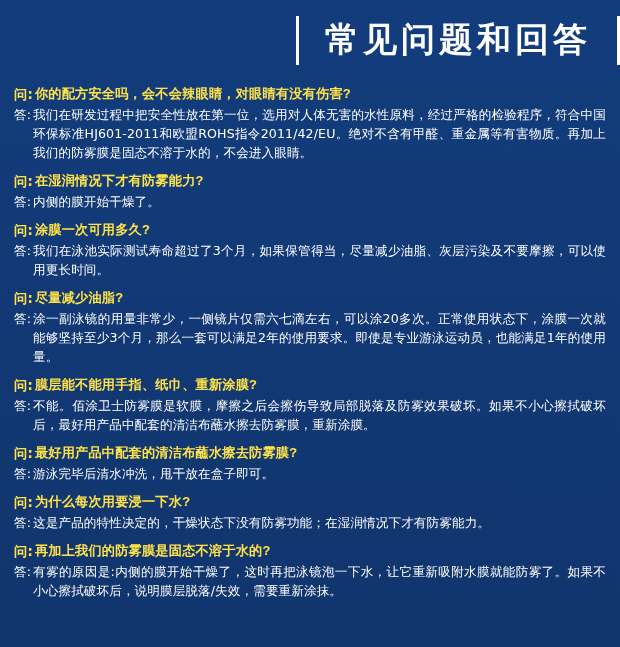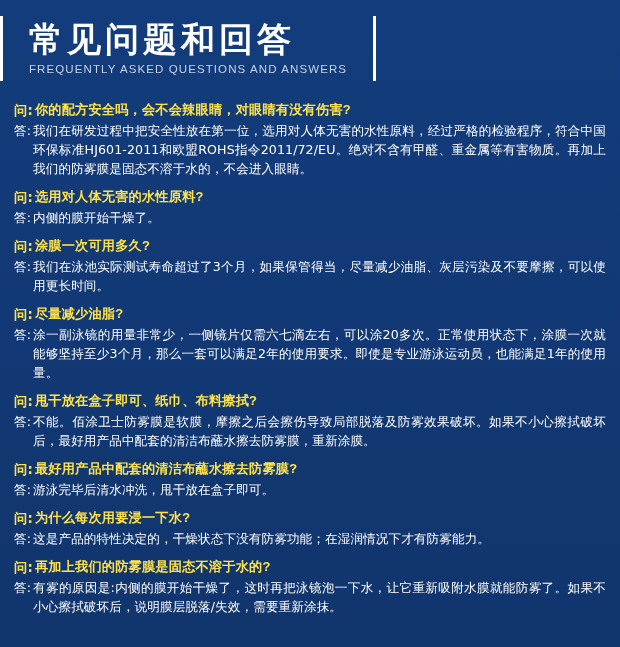--- a/index.html
+++ b/index.html
@@ -16,21 +16,22 @@
   .page {
     position: relative;
     width: 620px;
     height: 647px;
     background: linear-gradient(180deg, #123c7c 0%, #123a77 35%, #11356d 100%);
     box-sizing: border-box;
   }
   
   .header {
     padding: 16px 0 10px 0;
-    text-align: left;
+    text-align: right;
+    margin-left: 24px;
   }
   .header-inner {
     display: inline-block;
     padding: 4px 26px 6px 26px;
     border-left: 3px solid #ffffff;
     border-right: 3px solid #ffffff;
   }
   .title-cn {
     font-size: 34px;
     font-weight: bold;
@@ -91,41 +92,40 @@
   }
 </style>
 </head>
 <body>
 
 <div class="page">
 
   <div class="header">
     <div class="header-inner">
       <div class="title-cn">常见问题和回答</div>
-      <div class="title-en">FREQUENTLY ASKED QUESTIONS AND ANSWERS</div>
     </div>
   </div>
 
   <div class="content">
 
     <div class="qa-block">
       <div class="q-line">
         <span class="q-label">问:</span>
         <span class="q-text">你的配方安全吗，会不会辣眼睛，对眼睛有没有伤害?</span>
       </div>
       <div class="a-line">
         <span class="a-label">答:</span>
-        <span class="a-text">我们在研发过程中把安全性放在第一位，选用对人体无害的水性原料，经过严格的检验程序，符合中国环保标准HJ601-2011和欧盟ROHS指令2011/72/EU。绝对不含有甲醛、重金属等有害物质。再加上我们的防雾膜是固态不溶于水的，不会进入眼睛。</span>
+        <span class="a-text">我们在研发过程中把安全性放在第一位，选用对人体无害的水性原料，经过严格的检验程序，符合中国环保标准HJ601-2011和欧盟ROHS指令2011/42/EU。绝对不含有甲醛、重金属等有害物质。再加上我们的防雾膜是固态不溶于水的，不会进入眼睛。</span>
       </div>
     </div>
 
     <div class="qa-block">
       <div class="q-line">
         <span class="q-label">问:</span>
-        <span class="q-text">选用对人体无害的水性原料?</span>
+        <span class="q-text">在湿润情况下才有防雾能力?</span>
       </div>
       <div class="a-line">
         <span class="a-label">答:</span>
         <span class="a-text">内侧的膜开始干燥了。</span>
       </div>
     </div>
 
     <div class="qa-block">
       <div class="q-line">
         <span class="q-label">问:</span>
@@ -144,21 +144,21 @@
       </div>
       <div class="a-line">
         <span class="a-label">答:</span>
         <span class="a-text">涂一副泳镜的用量非常少，一侧镜片仅需六七滴左右，可以涂20多次。正常使用状态下，涂膜一次就能够坚持至少3个月，那么一套可以满足2年的使用要求。即使是专业游泳运动员，也能满足1年的使用量。</span>
       </div>
     </div>
 
     <div class="qa-block">
       <div class="q-line">
         <span class="q-label">问:</span>
-        <span class="q-text">甩干放在盒子即可、纸巾、布料擦拭?</span>
+        <span class="q-text">膜层能不能用手指、纸巾、重新涂膜?</span>
       </div>
       <div class="a-line">
         <span class="a-label">答:</span>
         <span class="a-text">不能。佰涂卫士防雾膜是软膜，摩擦之后会擦伤导致局部脱落及防雾效果破坏。如果不小心擦拭破坏后，最好用产品中配套的清洁布蘸水擦去防雾膜，重新涂膜。</span>
       </div>
     </div>
 
     <div class="qa-block">
       <div class="q-line">
         <span class="q-label">问:</span>

